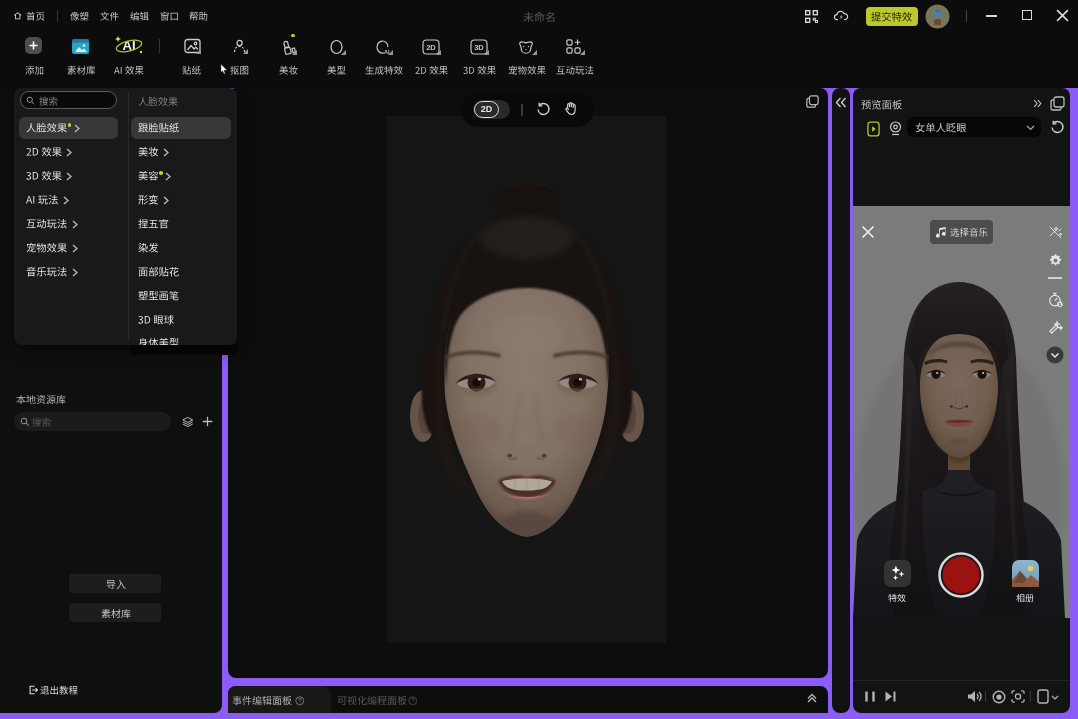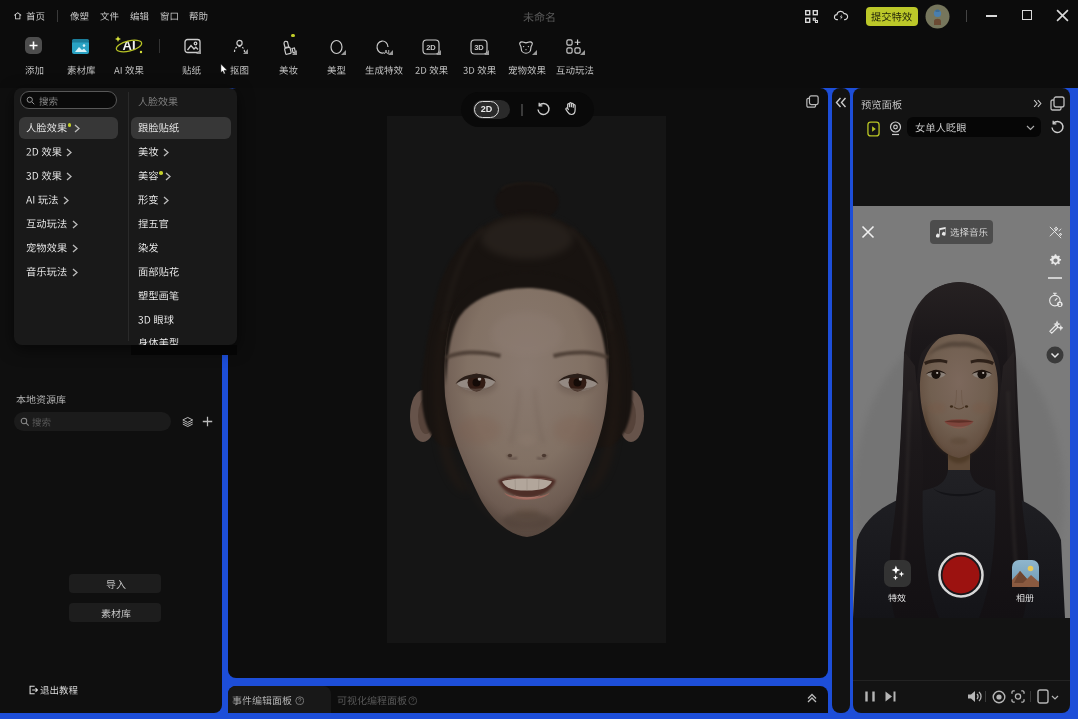--- a/index.html
+++ b/index.html
@@ -1,17 +1,17 @@
 <!DOCTYPE html>
 <html><head><meta charset="utf-8"><style>
 html,body{margin:0;padding:0;background:#000;width:1078px;height:719px;overflow:hidden}
 *{box-sizing:border-box;font-family:"Liberation Sans",sans-serif}
 .abs{position:absolute}
 </style></head><body>
-<div class="abs" style="width:1078px;height:719px;background:#1d4ed8">
+<div class="abs" style="width:1078px;height:719px;background:#8b5cf6">
 <div class="abs" style="left:0;top:0;width:1078px;height:32px;background:#0c0c0c"></div>
 <svg class="abs" style="left:12.5px;top:11px" width="9.5" height="9.5" viewBox="0 0 24 24">
       <path d="M12 3 2.8 10.2 4 11.8 5.5 10.6 V21 H18.5 V10.6 L20 11.8 21.2 10.2Z M7.5 9 12 5.5 16.5 9 V19 H7.5Z" fill="#e8e8e8"></path>
     </svg>
 <svg style="position:absolute;left:25.7px;top:11.3px;overflow:visible" width="19.0" height="12">
       <path transform="translate(0,8.84)" d="M2.3085 -2.964H7.172499999999999V-1.9949999999999999H2.3085ZM2.3085 -3.5435V-4.484H7.172499999999999V-3.5435ZM2.3085 -1.425H7.172499999999999V-0.418H2.3085ZM2.166 -7.7425C2.4605 -7.428999999999999 2.793 -6.992 2.9735 -6.669H0.513V-6.004H4.332C4.2749999999999995 -5.718999999999999 4.199 -5.396 4.1135 -5.1205H1.5959999999999999V0.76H2.3085V0.2185H7.172499999999999V0.76H7.9135V-5.1205H4.864L5.187 -6.004H9.0155V-6.669H6.612C6.8875 -7.0015 7.1915 -7.4005 7.4575 -7.79L6.669 -7.999C6.4695 -7.6 6.1085 -7.0489999999999995 5.8045 -6.669H3.2775L3.6955 -6.8875C3.515 -7.201 3.1445 -7.676 2.793 -8.018Z M13.908 -4.389V-2.6694999999999998C13.908 -1.653 13.4995 -0.5225 9.975 0.1805C10.127 0.3325 10.3265 0.608 10.411999999999999 0.76C14.1075 -0.038 14.6395 -1.3585 14.6395 -2.66V-4.389ZM14.6775 -1.045C15.779499999999999 -0.532 17.214 0.2565 17.9075 0.7885L18.354 0.2185C17.613 -0.304 16.1785 -1.0545 15.0955 -1.5294999999999999ZM11.1245 -5.6525V-1.216H11.856V-4.9875H16.72V-1.2349999999999999H17.4705V-5.6525H14.041C14.221499999999999 -5.984999999999999 14.4115 -6.3934999999999995 14.5825 -6.7924999999999995H18.3825V-7.4575H10.203V-6.7924999999999995H13.7655C13.651499999999999 -6.422 13.4805 -5.9944999999999995 13.3285 -5.6525Z" fill="#d9d9d9"></path>
     </svg>
 <div class="abs" style="left:57px;top:10px;width:1px;height:12px;background:#3a3a3a"></div>
 <svg style="position:absolute;left:69.5px;top:11.3px;overflow:visible" width="19.0" height="12">
       <path transform="translate(0,8.84)" d="M4.617 -6.745H6.327C6.1655 -6.4695 5.966 -6.1845 5.7665 -5.9755H3.9899999999999998C4.218 -6.232 4.427 -6.4885 4.617 -6.745ZM4.6265 -7.9704999999999995C4.2275 -7.172499999999999 3.477 -6.1655 2.432 -5.4245C2.584 -5.3294999999999995 2.793 -5.1205 2.8975 -4.9685C3.078 -5.1015 3.2395 -5.244 3.401 -5.3865V-3.9234999999999998H4.8735C4.4174999999999995 -3.5244999999999997 3.743 -3.1254999999999997 2.7265 -2.812C2.8785 -2.6885 3.0495 -2.489 3.135 -2.3655C3.9899999999999998 -2.641 4.617 -2.9735 5.0729999999999995 -3.3249999999999997C5.225 -3.1825 5.358 -3.04 5.4815 -2.8785C4.8355 -2.299 3.6479999999999997 -1.71 2.7265 -1.4344999999999999C2.8594999999999997 -1.3205 3.0305 -1.1115 3.1254999999999997 -0.969C3.9615 -1.273 5.035 -1.8715 5.7379999999999995 -2.4699999999999998C5.833 -2.2895 5.909 -2.109 5.966 -1.938C5.2155 -1.1684999999999999 3.819 -0.437 2.641 -0.095C2.774 0.028499999999999998 2.9545 0.2565 3.0589999999999997 0.418C4.085 0.0665 5.2725 -0.5985 6.099 -1.3395C6.1845 -0.741 6.08 -0.22799999999999998 5.8709999999999996 -0.028499999999999998C5.7379999999999995 0.133 5.5954999999999995 0.152 5.4055 0.152C5.244 0.152 5.0255 0.1425 4.7785 0.11399999999999999C4.883 0.2945 4.9399999999999995 0.57 4.9495 0.7314999999999999C5.168 0.7505 5.377 0.7505 5.548 0.7505C5.8805 0.7505 6.1274999999999995 0.6839999999999999 6.365 0.4275C6.773499999999999 0.038 6.906499999999999 -0.988 6.593 -1.9855L7.0584999999999996 -2.2039999999999997C7.4005 -1.1684999999999999 7.9895 -0.266 8.7495 0.2185C8.854 0.0475 9.063 -0.19949999999999998 9.215 -0.323C8.4835 -0.722 7.8945 -1.539 7.5809999999999995 -2.4605C7.9515 -2.6505 8.322 -2.8594999999999997 8.6355 -3.0589999999999997L8.151 -3.515C7.7139999999999995 -3.2015 7.011 -2.774 6.4125 -2.4699999999999998C6.2035 -2.9165 5.8995 -3.344 5.4815 -3.6765L5.7 -3.9234999999999998H8.531V-5.9755H6.507499999999999C6.7829999999999995 -6.308 7.0584999999999996 -6.6785 7.2675 -7.039499999999999L6.8495 -7.3435L6.7165 -7.305499999999999H4.997L5.3105 -7.8469999999999995ZM4.0375 -5.4245H5.7284999999999995C5.681 -5.149 5.586 -4.8165 5.3485 -4.465H4.0375ZM6.3175 -5.4245H7.8755V-4.465H6.0515C6.2225 -4.8165 6.2985 -5.149 6.3175 -5.4245ZM2.489 -7.942C1.9855 -6.507499999999999 1.159 -5.0825 0.27549999999999997 -4.1514999999999995C0.4085 -3.9899999999999998 0.6174999999999999 -3.6195 0.6839999999999999 -3.4485C0.969 -3.7525 1.2445 -4.1135 1.5105 -4.4935V0.7314999999999999H2.185V-5.586C2.565 -6.27 2.8975 -7.011 3.1635 -7.7425Z M10.3265 -5.6525V-3.8569999999999998H11.666C11.4285 -3.439 10.982 -3.0495 10.1745 -2.7359999999999998C10.3075 -2.6315 10.526 -2.3845 10.6115 -2.2325C11.6375 -2.66 12.150500000000001 -3.2395 12.388 -3.8569999999999998H13.6135V-3.5909999999999997H14.212V-5.6525H13.6135V-4.4555H12.54C12.5685 -4.6265 12.578 -4.7975 12.578 -4.959V-6.08H14.5445V-6.669H13.280999999999999C13.4805 -6.973 13.689499999999999 -7.334 13.889 -7.694999999999999L13.262 -7.8945C13.1195 -7.543 12.844 -7.0205 12.6065 -6.669H11.514L11.894 -6.8685C11.78 -7.1535 11.4855 -7.5905 11.229 -7.9135L10.697 -7.6665C10.9345 -7.3625 11.191 -6.9635 11.3145 -6.669H9.9465V-6.08H11.932V-4.978C11.932 -4.8069999999999995 11.9225 -4.6265 11.8845 -4.4555H10.9155V-5.6525ZM17.499 -6.9825V-6.1085H15.655999999999999V-6.9825ZM13.8605 -2.4699999999999998V-1.8239999999999998H10.925V-1.197H13.8605V-0.1425H9.937V0.4845H18.572499999999998V-0.1425H14.6015V-1.197H17.575V-1.8239999999999998H14.6015L14.591999999999999 -2.4699999999999998C15.057500000000001 -2.9259999999999997 15.333 -3.5055 15.485 -4.104H17.499V-3.173C17.499 -3.0685 17.4705 -3.0305 17.347 -3.021C17.2235 -3.021 16.8245 -3.021 16.3875 -3.0305C16.473 -2.85 16.567999999999998 -2.584 16.5965 -2.4034999999999997C17.2045 -2.4034999999999997 17.6035 -2.4034999999999997 17.8505 -2.5175C18.0975 -2.622 18.1735 -2.812 18.1735 -3.173V-7.5714999999999995H15.01V-5.6905C15.01 -4.7785 14.896 -3.629 14.0125 -2.793C14.1645 -2.7359999999999998 14.430499999999999 -2.584 14.554 -2.4699999999999998ZM17.499 -5.5575V-4.6739999999999995H15.589500000000001C15.637 -4.978 15.655999999999999 -5.282 15.655999999999999 -5.5575Z" fill="#cfcfcf"></path>

